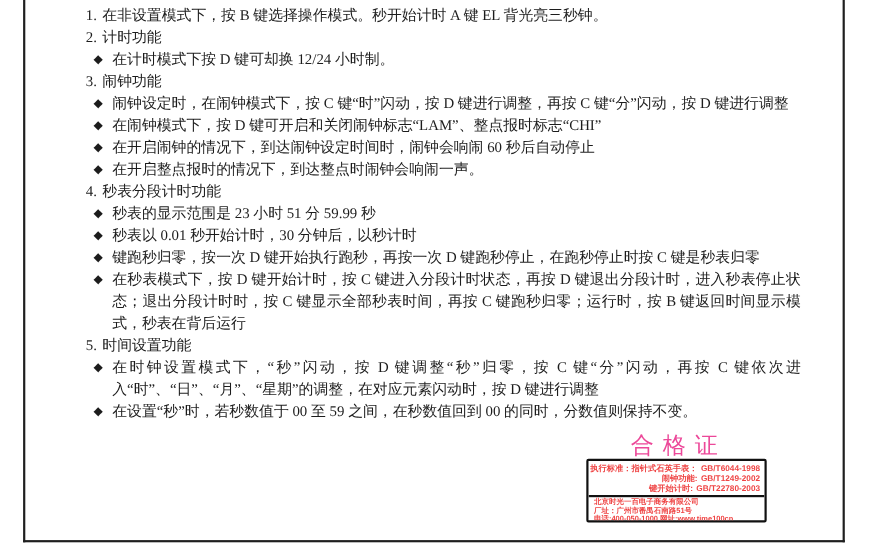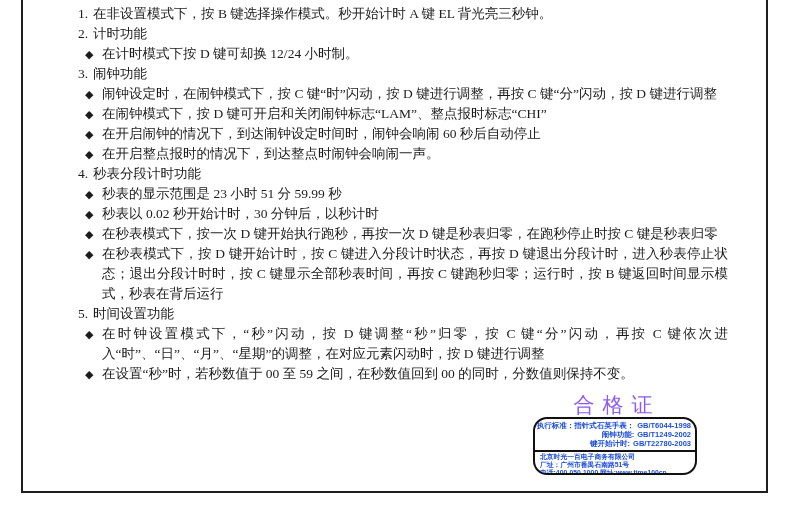--- a/index.html
+++ b/index.html
@@ -44,33 +44,33 @@
     text-align: justify;
   }
   .cert-title {
     position: absolute;
     left: 533px; top: 391px;
     width: 164px;
     text-align: center;
     font-size: 21px;
     letter-spacing: 8px;
     text-indent: 4px;
-    color: #8b5cf6;
+    color: #ec4899;
   }
   .cert-box {
     position: absolute;
     left: 533px; top: 417px;
     width: 164px; height: 58px;
     box-sizing: border-box;
     border: 2px solid #111;
-    border-radius: 14px;
+    border-radius: 2px;
     background: #fff;
     font-family: "Liberation Sans", "DejaVu Sans", sans-serif;
     font-weight: bold;
-    color: #1d4ed8;
+    color: #ef4444;
     overflow: hidden;
   }
   .cert-standards {
     padding: 2px 4px 2px 4px;
     border-bottom: 2px solid #111;
   }
   .std-line {
     display: flex;
     justify-content: flex-end;
     gap: 3px;
@@ -126,25 +126,25 @@
   <div class="row numbered">
     <span class="marker">4.</span>
     <span class="text">秒表分段计时功能</span>
   </div>
   <div class="row bullet">
     <span class="marker">◆</span>
     <span class="text">秒表的显示范围是 23 小时 51 分 59.99 秒</span>
   </div>
   <div class="row bullet">
     <span class="marker">◆</span>
-    <span class="text">秒表以 0.02 秒开始计时，30 分钟后，以秒计时</span>
+    <span class="text">秒表以 0.01 秒开始计时，30 分钟后，以秒计时</span>
   </div>
   <div class="row bullet">
     <span class="marker">◆</span>
-    <span class="text">在秒表模式下，按一次 D 键开始执行跑秒，再按一次 D 键是秒表归零，在跑秒停止时按 C 键是秒表归零</span>
+    <span class="text">键跑秒归零，按一次 D 键开始执行跑秒，再按一次 D 键跑秒停止，在跑秒停止时按 C 键是秒表归零</span>
   </div>
   <div class="row bullet">
     <span class="marker">◆</span>
     <span class="text">在秒表模式下，按 D 键开始计时，按 C 键进入分段计时状态，再按 D 键退出分段计时，进入秒表停止状态；退出分段计时时，按 C 键显示全部秒表时间，再按 C 键跑秒归零；运行时，按 B 键返回时间显示模式，秒表在背后运行</span>
   </div>
   <div class="row numbered">
     <span class="marker">5.</span>
     <span class="text">时间设置功能</span>
   </div>
   <div class="row bullet">

